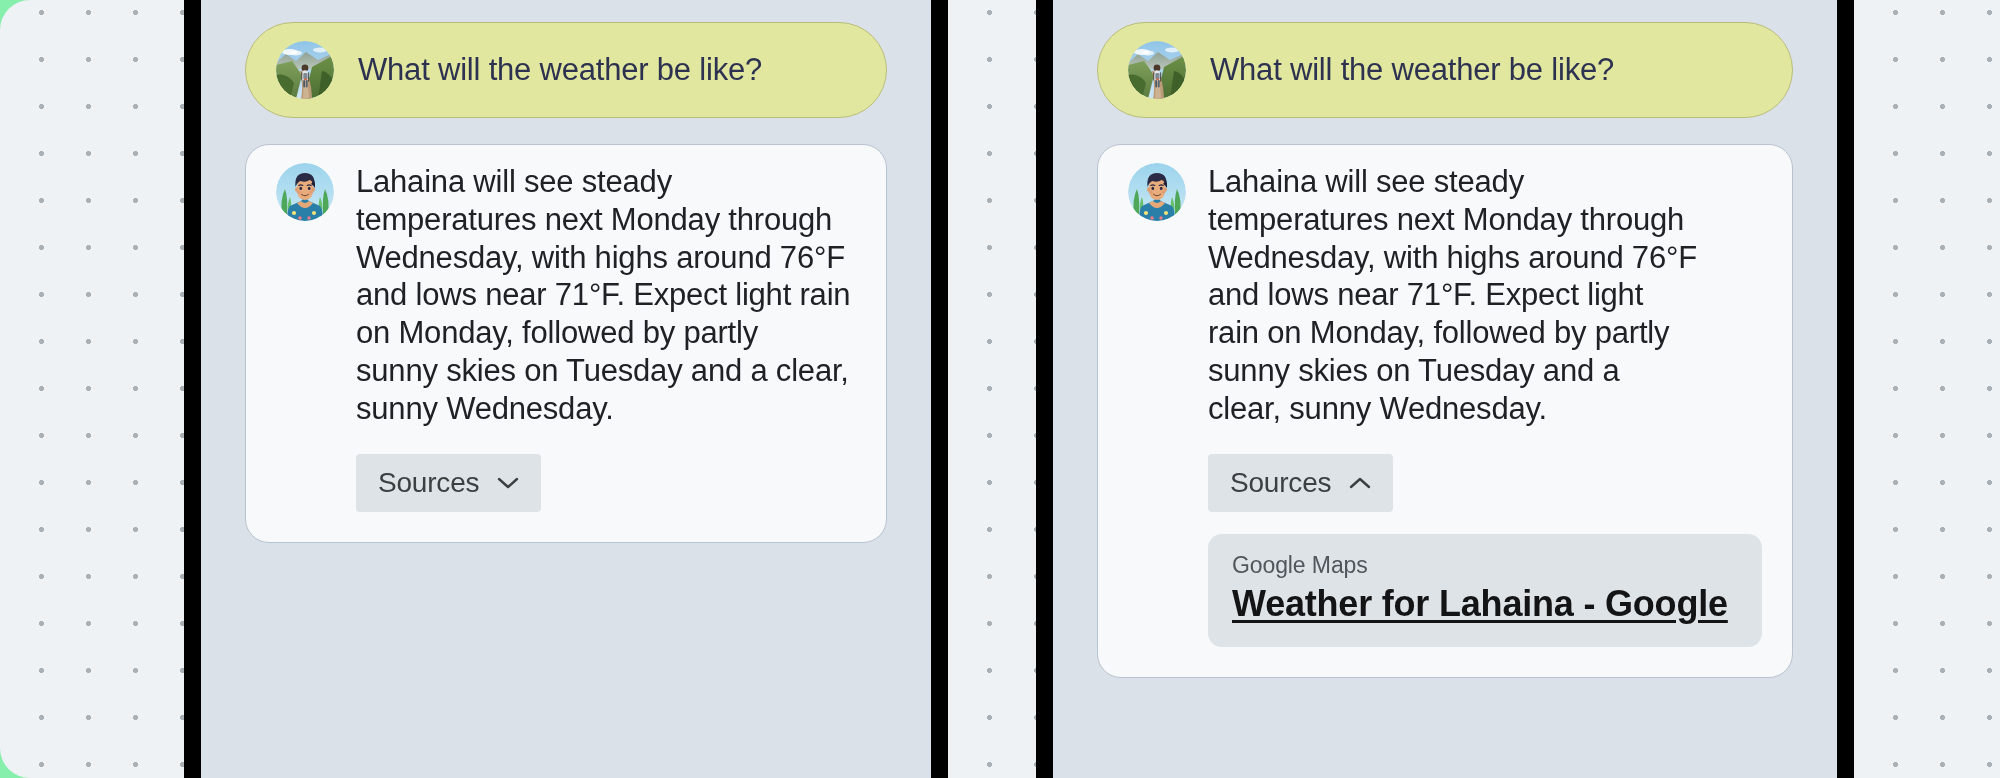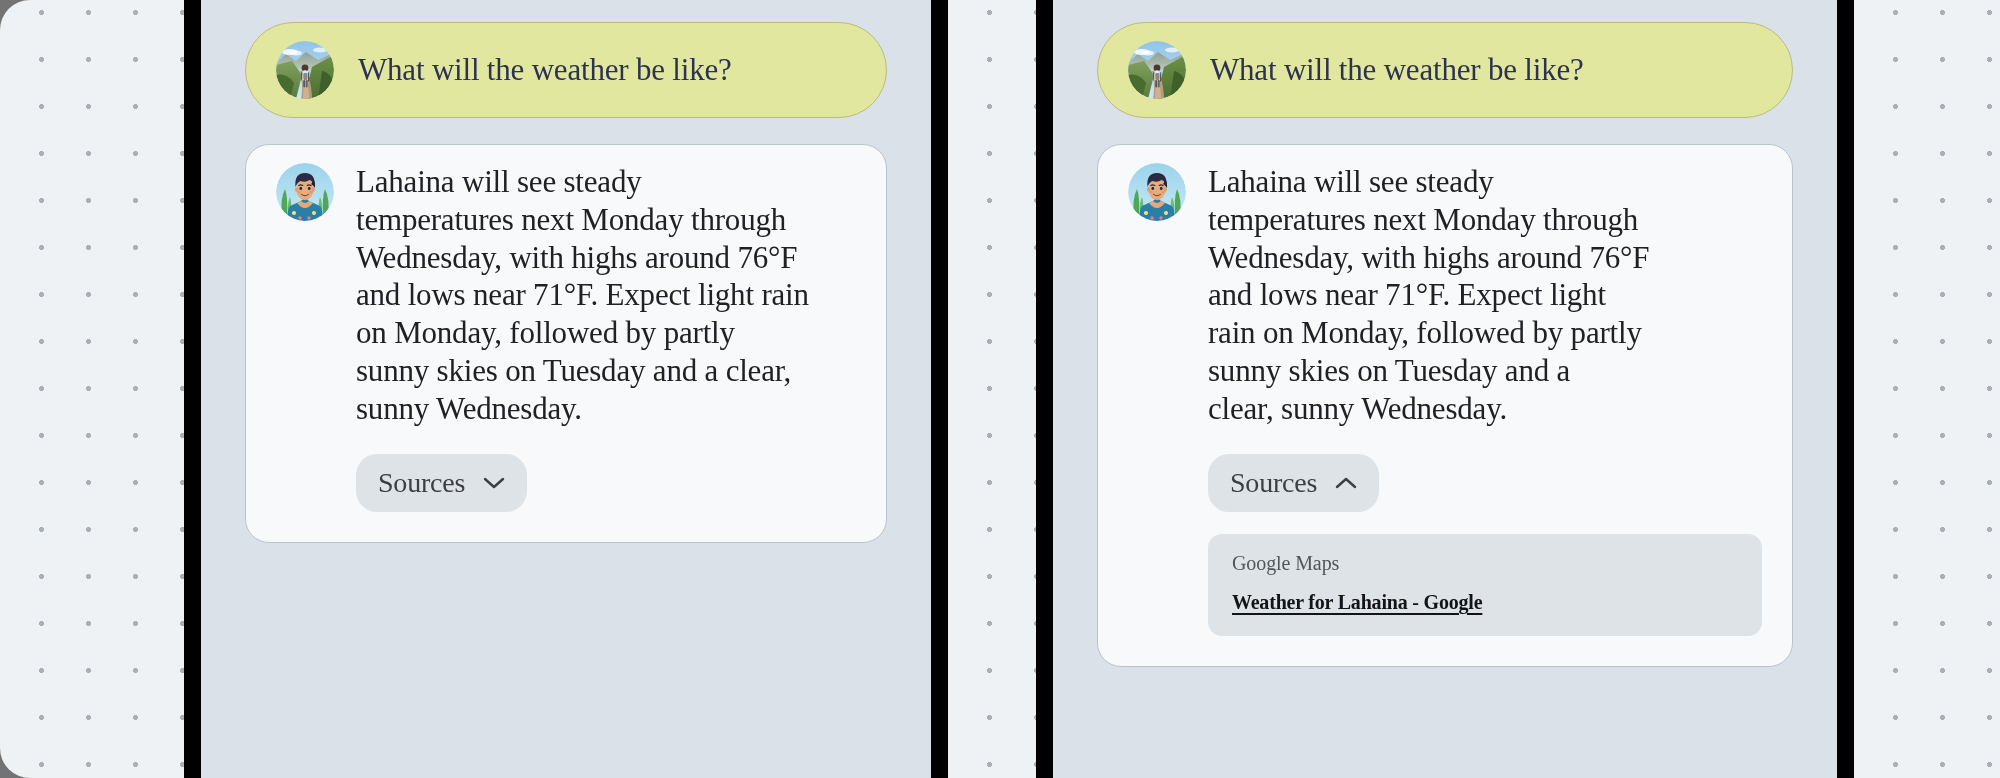--- a/index.html
+++ b/index.html
@@ -11,22 +11,21 @@
     overflow: hidden;
     font-family: "Liberation Sans", sans-serif;
     background: #000;
   }
 
   #stage {
     position: relative;
     width: 2000px;
     height: 778px;
     display: flex;
-    background: #737373;
-    font-family: Liberation Serif, serif;
+    background: #86efac;
   }
 
   
   .backdrop {
     position: relative;
     background-color: #eef2f4;
     background-image: radial-gradient(circle at center, #a9b0b6 2.4px, rgba(169,176,182,0) 2.6px);
     background-size: 47px 47px;
     background-position: 18px 36px;
     flex: 0 0 auto;
@@ -110,47 +109,47 @@
   }
 
   
   .sources-chip {
     margin-top: 26px;
     display: inline-flex;
     align-items: center;
     gap: 18px;
     background: #dee3e7;
     border: none;
-    border-radius: 21px;
+    border-radius: 4px;
     padding: 13px 22px;
     cursor: pointer;
     font-family: inherit;
   }
   .sources-label {
     font-size: 28px;
     color: #3c4043;
     letter-spacing: -0.2px;
   }
   .chev { display: block; width: 22px; height: 14px; }
 
   
   .citation-card {
     margin-top: 22px;
     background: #dee3e7;
     border-radius: 14px;
     padding: 18px 24px 22px 24px;
   }
   .citation-source {
-    font-size: 20px;
+    font-size: 23px;
     color: #50565c;
     letter-spacing: -0.1px;
-    margin-bottom: 16px;
+    margin-bottom: 4px;
   }
   .citation-link {
-    font-size: 20px;
+    font-size: 36px;
     font-weight: bold;
     color: #131416;
     text-decoration: underline;
     text-underline-offset: 4px;
     letter-spacing: -0.2px;
     cursor: pointer;
     display: inline-block;
   }
 </style>
 </head>

